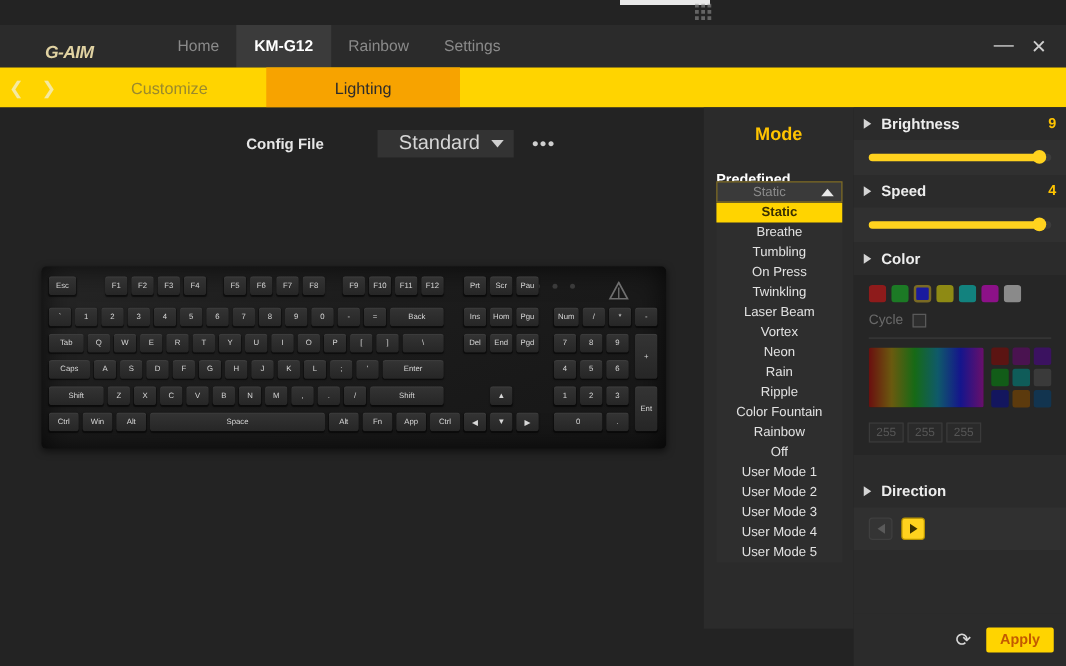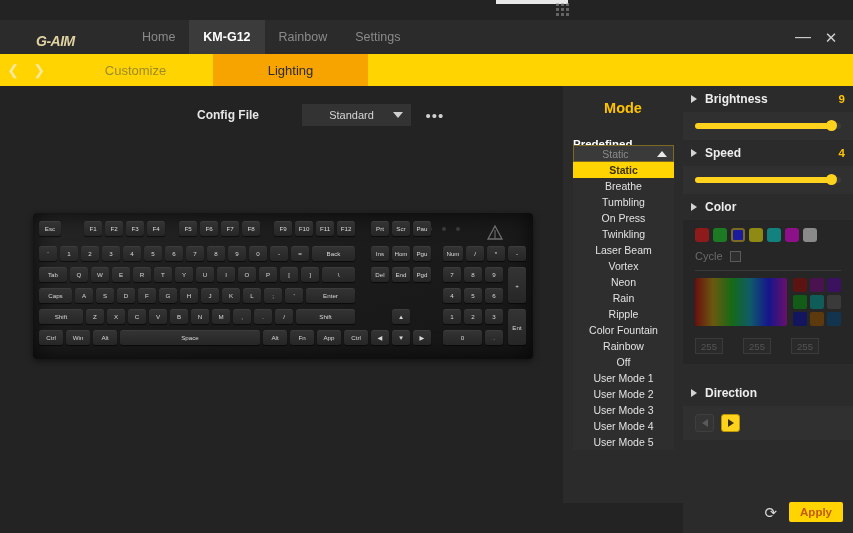--- a/index.html
+++ b/index.html
@@ -64,21 +64,21 @@
   .body{ position:absolute; left:0; top:86px; width:853px; height:447px; background:#232323; }
 
   
   .configrow{ position:absolute; left:197px; top:18px; display:flex; align-items:center; }
   .configlabel{ font-size:12px; color:#e6e6e6; font-weight:bold; margin-right:43px; }
   .configselect{
     width:109px; height:22px; background:#333333; border:none;
     display:flex; align-items:center; justify-content:space-between;
     padding:0 8px; cursor:pointer;
   }
-  .configselect span{ font-size:11px; color:#d6d6d6; flex:1; text-align:center; }
+  .configselect span{ font-size:16px; color:#d6d6d6; flex:1; text-align:center; }
   .caret{ width:0;height:0;border-left:5px solid transparent;border-right:5px solid transparent;border-top:6px solid #cfcfcf; }
   .dots-btn{
     margin-left:14px; width:20px; height:20px; display:flex; align-items:center; justify-content:center;
     color:#cfcfcf; font-size:15px; letter-spacing:1px; cursor:pointer; line-height:1;
   }
 
   
   .kb{
     position:absolute; left:33px; top:127px; width:500px; height:146px;
     background:#1b1b1b; border-radius:4px;
@@ -147,21 +147,21 @@
   .sw{ width:14px; height:14px; border-radius:3px; border:2px solid transparent; }
   .sw.sel{ border-color:#7a6a24; }
   .cyclerow{ display:flex; align-items:center; padding:8px 12px 0 12px; }
   .cyclelabel{ font-size:11px; color:#6a6a6a; margin-right:7px;text-align:center; }
   .chk{ width:11px; height:11px; border:1px solid #5a5a5a; background:#2e2e2e; }
   .divider{ margin:8px 12px 0 12px; height:1px; background:#3a3a3a; }
   .pickerrow{ display:flex; gap:6px; padding:7px 12px 0 12px; }
   .spectrum{ width:93px; height:48px; border-radius:2px; }
   .palgrid{ display:grid; grid-template-columns:repeat(3,14px); grid-template-rows:repeat(3,14px); gap:3px; }
   .pal{ width:14px; height:14px; border-radius:2px; }
-  .rgbrow{ display:flex; gap:20px; padding:12px 12px 0 12px; }
+  .rgbrow{ display:flex; gap:3px; padding:12px 12px 0 12px; }
   .rgbbox{
     width:28px; height:16px; background:#2a2a2a; border:1px solid #3a3a3a;
     display:flex; align-items:center; justify-content:center;
     font-size:9.5px; color:#555555;
   }
 
   .dirbody{ background:#303030; padding:8px 12px; display:flex; gap:7px; }
   .dirbtn{
     width:19px; height:18px; border-radius:3px; display:flex; align-items:center; justify-content:center;
     cursor:pointer;

